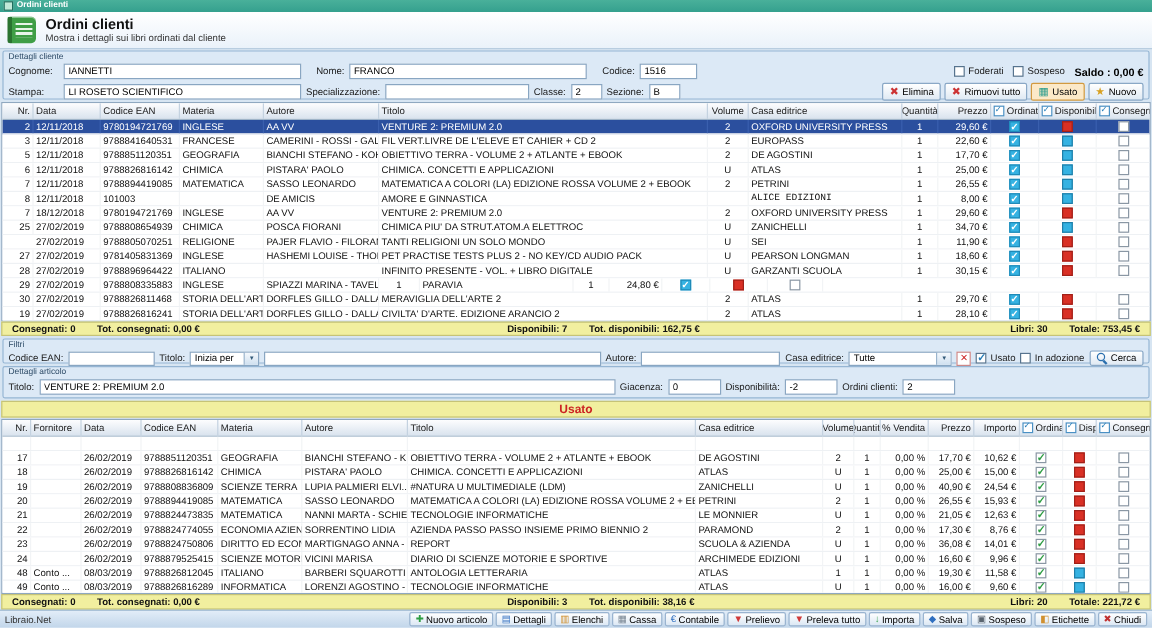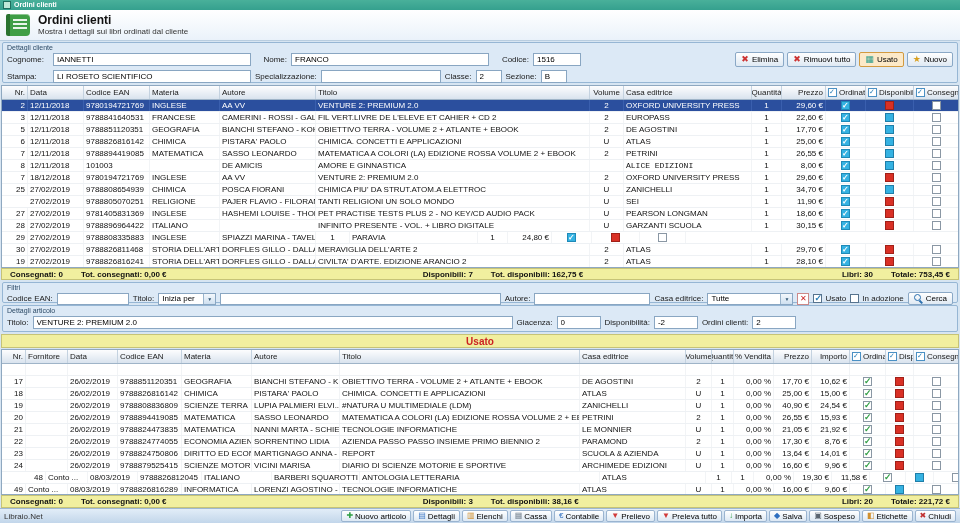--- a/index.html
+++ b/index.html
@@ -107,20 +107,34 @@
         <input class="inp" style="width: 198px;" value="LI ROSETO SCIENTIFICO">
         <span class="lbl">Specializzazione:</span>
         <input class="inp" style="width: 120px;" value="">
         <span class="lbl">Classe:</span>
         <input class="inp" style="width: 26px;" value="2">
         <span class="lbl">Sezione:</span>
         <input class="inp" style="width: 26px;" value="B">
       </div>
     </div>
     <div class="cg-right">
+      <div class="frow jend">
+        <span class="chk">
+          <span class="fcb" id="cb-foderati"></span>
+          <span class="lbl">Foderati</span>
+        </span>
+        <span class="chk">
+          <span class="fcb" id="cb-sospeso"></span>
+          <span class="lbl">Sospeso</span>
+        </span>
+        <span class="saldo">
+          <span>Saldo :</span>
+          <span>0,00 €</span>
+        </span>
+      </div>
       <div class="frow" style="justify-content:flex-end;gap:3px" id="client-buttons">
           <div class="btn">
             <span class="ico" style="color: rgb(204, 51, 51);">✖</span>
             <span>Elimina</span>
           </div>
           <div class="btn">
             <span class="ico" style="color: rgb(204, 51, 51);">✖</span>
             <span>Rimuovi tutto</span>
           </div>
           <div class="btn active">
@@ -717,21 +731,21 @@
       <div class="tcell" style="width: 50px;">26/02/2019</div>
       <div class="tcell" style="width: 64px;">9788824473835</div>
       <div class="tcell" style="width: 70px;">MATEMATICA</div>
       <div class="tcell" style="width: 88px;">NANNI MARTA - SCHIE...</div>
       <div class="tcell" style="width: 240px;">TECNOLOGIE INFORMATICHE</div>
       <div class="tcell" style="width: 106px;">LE MONNIER</div>
       <div class="tcell" style="width: 26px; justify-content: center;">U</div>
       <div class="tcell" style="width: 22px; justify-content: center;">1</div>
       <div class="tcell" style="width: 40px; justify-content: flex-end;">0,00 %</div>
       <div class="tcell" style="width: 38px; justify-content: flex-end;">21,05 €</div>
-      <div class="tcell" style="width: 38px; justify-content: flex-end;">21,92 €</div>
+      <div class="tcell" style="width: 38px; justify-content: flex-end;">12,63 €</div>
       <div class="tcell" style="width: 36px;">
         <span class="cbg on"></span>
       </div>
       <div class="tcell" style="width: 28px;">
         <span class="flag red"></span>
       </div>
       <div class="tcell" style="width: 46px;">
         <span class="cb"></span>
       </div>
     </div>
@@ -764,21 +778,21 @@
       <div class="tcell" style="width: 42px;"></div>
       <div class="tcell" style="width: 50px;">26/02/2019</div>
       <div class="tcell" style="width: 64px;">9788824750806</div>
       <div class="tcell" style="width: 70px;">DIRITTO ED ECONO...</div>
       <div class="tcell" style="width: 88px;">MARTIGNAGO ANNA - ...</div>
       <div class="tcell" style="width: 240px;">REPORT</div>
       <div class="tcell" style="width: 106px;">SCUOLA &amp; AZIENDA</div>
       <div class="tcell" style="width: 26px; justify-content: center;">U</div>
       <div class="tcell" style="width: 22px; justify-content: center;">1</div>
       <div class="tcell" style="width: 40px; justify-content: flex-end;">0,00 %</div>
-      <div class="tcell" style="width: 38px; justify-content: flex-end;">13,64 €</div>
+      <div class="tcell" style="width: 38px; justify-content: flex-end;">36,08 €</div>
       <div class="tcell" style="width: 38px; justify-content: flex-end;">14,01 €</div>
       <div class="tcell" style="width: 36px;">
         <span class="cbg on"></span>
       </div>
       <div class="tcell" style="width: 28px;">
         <span class="flag red"></span>
       </div>
       <div class="tcell" style="width: 46px;">
         <span class="cb"></span>
       </div>
@@ -801,21 +815,21 @@
         <span class="cbg on"></span>
       </div>
       <div class="tcell" style="width: 28px;">
         <span class="flag red"></span>
       </div>
       <div class="tcell" style="width: 46px;">
         <span class="cb"></span>
       </div>
     </div>
     <div class="trow">
-      <div class="tcell" style="width: 24px; justify-content: flex-end; margin-left: 20px;">48</div>
+      <div class="tcell" style="width: 24px; justify-content: flex-end;">48</div>
       <div class="tcell" style="width: 42px;">Conto ...</div>
       <div class="tcell" style="width: 50px;">08/03/2019</div>
       <div class="tcell" style="width: 64px;">9788826812045</div>
       <div class="tcell" style="width: 70px;">ITALIANO</div>
       <div class="tcell" style="width: 88px;">BARBERI SQUAROTTI ...</div>
       <div class="tcell" style="width: 240px;">ANTOLOGIA LETTERARIA</div>
       <div class="tcell" style="width: 106px;">ATLAS</div>
       <div class="tcell" style="width: 26px; justify-content: center;">1</div>
       <div class="tcell" style="width: 22px; justify-content: center;">1</div>
       <div class="tcell" style="width: 40px; justify-content: flex-end;">0,00 %</div>

